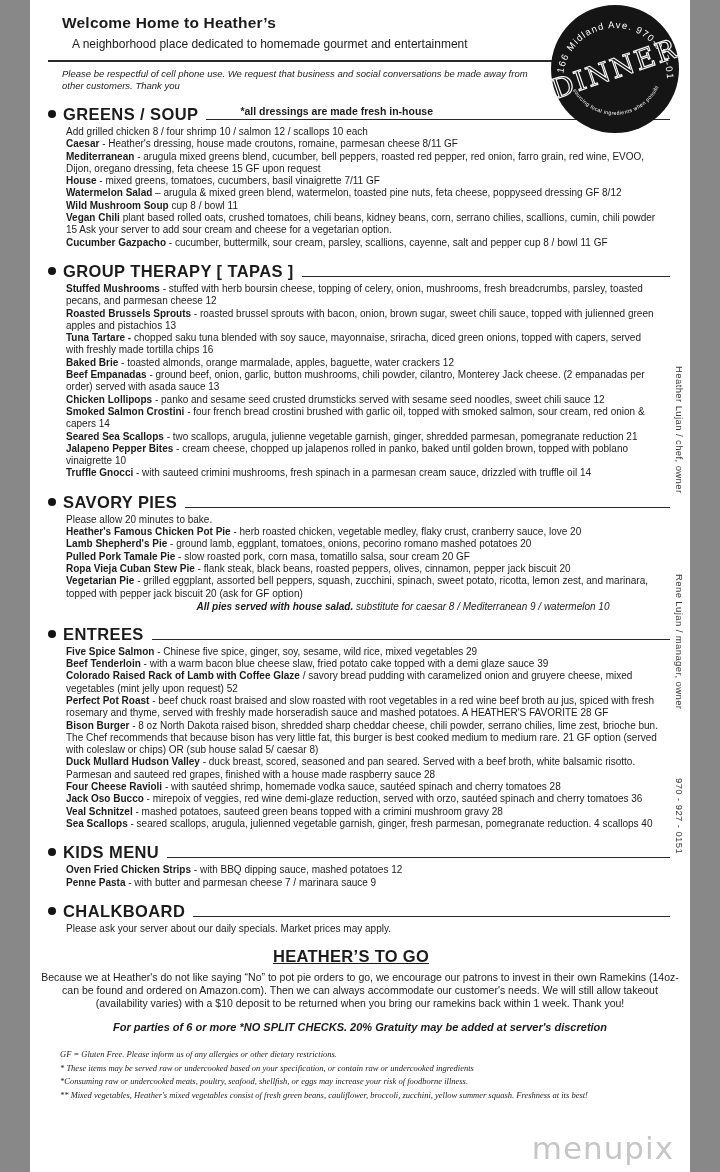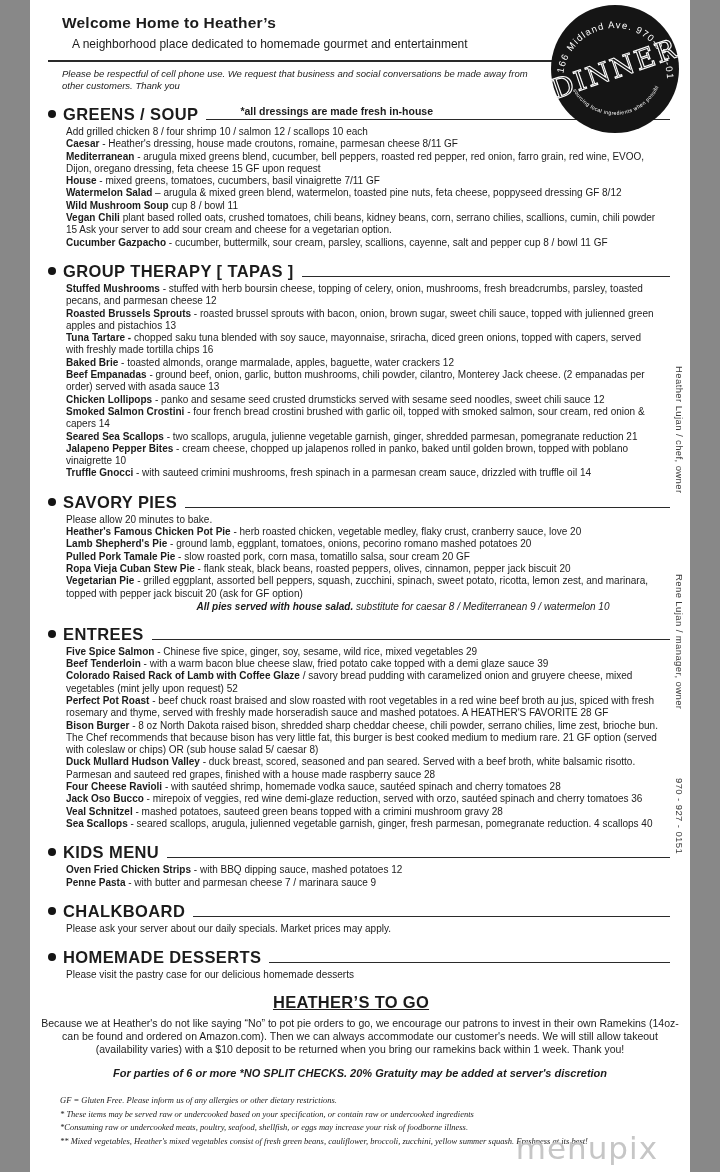--- a/index.html
+++ b/index.html
@@ -32,21 +32,21 @@
   .sec-footer b{font-weight:700;}
   
   .togo{margin-top:12px;}
   .togo-title{text-align:center; font-size:16.5px; font-weight:700; text-decoration:underline; margin:0 18px 5px 0; letter-spacing:.3px;}
   .togo-body{font-size:10.5px; line-height:13px; width:642px; margin:0 auto; text-align:center;}
   .togo-policy{text-align:center; font-size:11px; font-weight:700; font-style:italic; margin:11px 0 16px 0;}
   
   .footnotes{margin:14px 0 0 30px;}
   .footnotes p{font-size:8.5px; font-style:italic; line-height:10.5px; margin:0 0 3px 0; color:#222;font-family:Liberation Serif, serif;}
   
-  .watermark{position:absolute; right:32px; bottom:6px; font-size:31px; color:#c6c6c6; letter-spacing:1px; font-family:"DejaVu Sans", sans-serif;}
+  .watermark{position:absolute; right:16px; bottom:6px; font-size:31px; color:#c6c6c6; letter-spacing:1px; font-family:"DejaVu Sans", sans-serif;}
 </style>
 </head>
 <body>
 
 <div class="page">
 
   <header>
     <h1 class="hdr-title">Welcome Home to Heather’s</h1>
     <p class="hdr-sub">A neighborhood place dedicated to homemade gourmet and entertainment</p>
     <div class="top-rule"></div>
@@ -162,30 +162,20 @@
       <section>
         <div class="sec-head">
           <span class="dot"></span>
           <span class="sec-title">CHALKBOARD</span>
           <span class="sec-rule"></span>
         </div>
         <div class="sec-body">
           <p class="intro">Please ask your server about our daily specials. Market prices may apply.</p>
         </div>
       </section>
-      <section>
-        <div class="sec-head">
-          <span class="dot"></span>
-          <span class="sec-title">HOMEMADE DESSERTS</span>
-          <span class="sec-rule"></span>
-        </div>
-        <div class="sec-body">
-          <p class="intro">Please visit the pastry case for our delicious homemade desserts</p>
-        </div>
-      </section>
     </main>
 
   <section class="togo">
     <h2 class="togo-title">HEATHER’S TO GO</h2>
     <p class="togo-body">Because we at Heather's do not like saying “No” to pot pie orders to go, we encourage our patrons to invest in their own Ramekins (14oz- can be found and ordered on Amazon.com).  Then we can always accommodate our customer's needs. We will still allow takeout (availability varies) with a $10 deposit to be returned when you bring our ramekins back within 1 week. Thank you!</p>
     <p class="togo-policy">For parties of 6 or more *NO SPLIT CHECKS.   20% Gratuity may be added at server's discretion</p>
   </section>
 
   <footer class="footnotes" id="footnotes">
       <p>GF = Gluten Free. Please inform us of any allergies or other dietary restrictions.</p>

